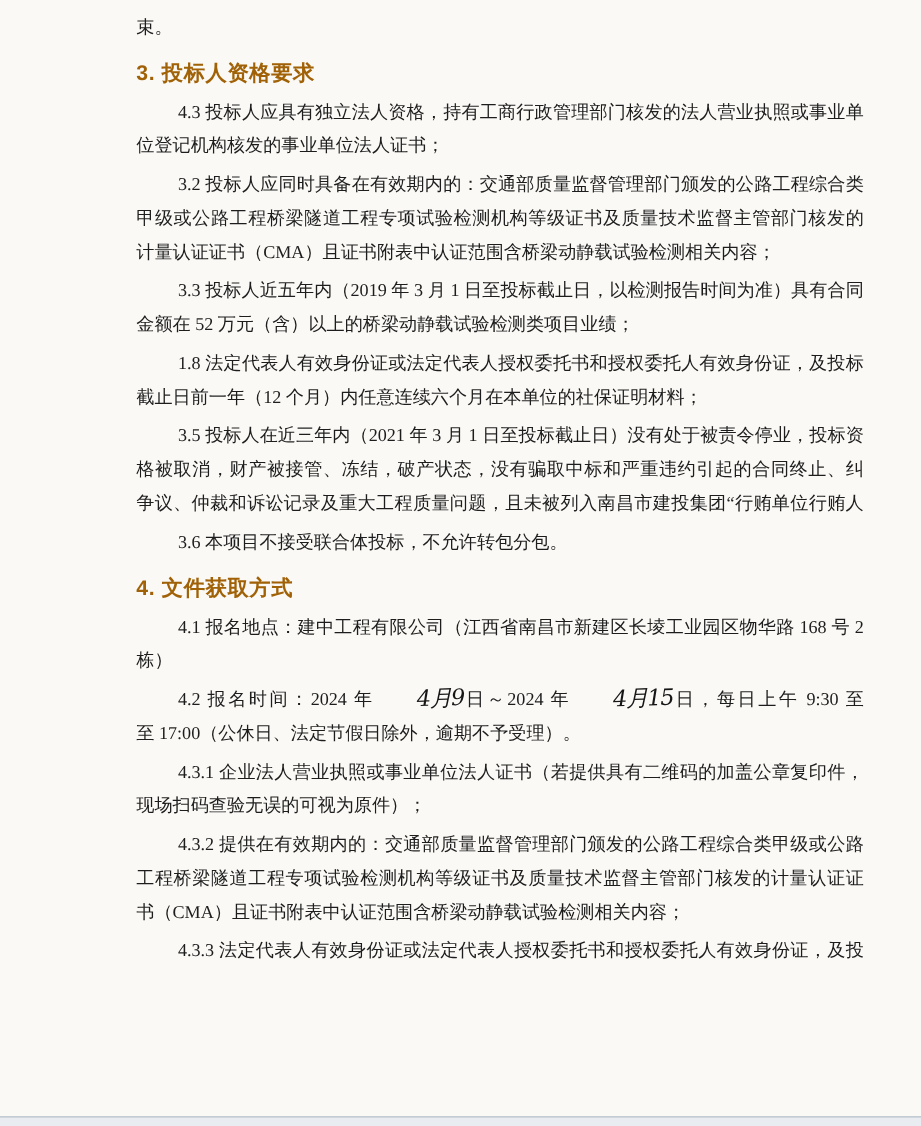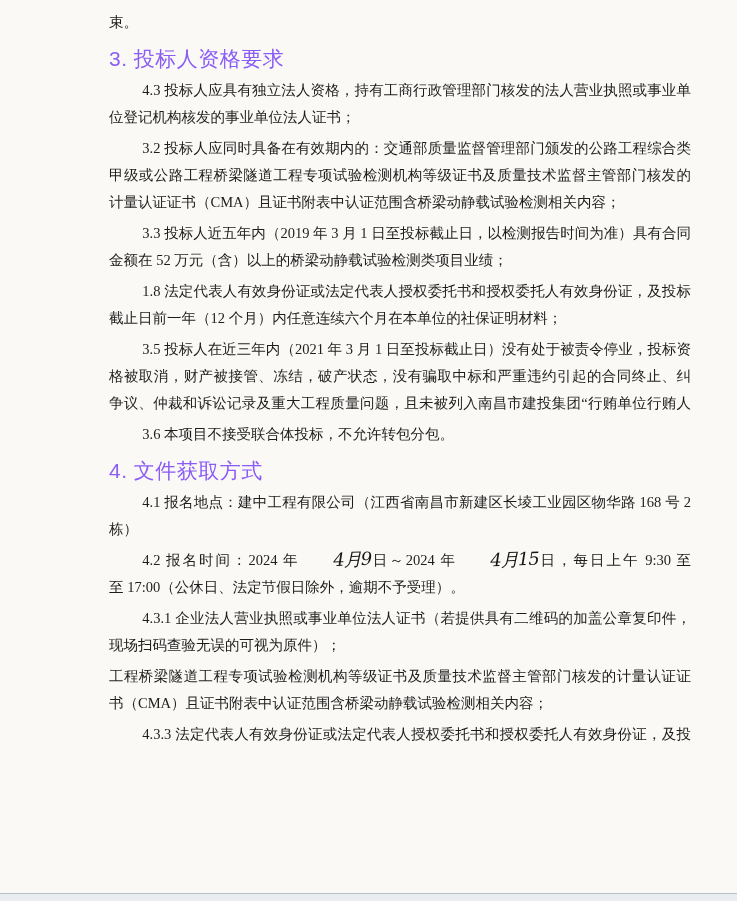--- a/index.html
+++ b/index.html
@@ -29,23 +29,23 @@
     text-align-last: justify;
   }
   .line.indent {
     text-indent: 2.3em;
   }
   .para {
     margin-top: 4px;
   }
   .heading {
     font-family: "Liberation Sans", sans-serif;
-    font-weight: 400;
-    font-size: 21px;
-    color: #8b5cf6;
+    font-weight: 700;
+    font-size: 17px;
+    color: #a16207;
     line-height: 26px;
     height: 26px;
     margin: 10px 0 5px 0;
     letter-spacing: 0.5px;
   }
   .hw {
     display: inline-block;
     font-family: "DejaVu Serif", serif;
     font-style: italic;
     font-size: 18px;
@@ -117,20 +117,21 @@
     <div class="line">至 17:00（公休日、法定节假日除外，逾期不予受理）。</div>
   </div>
 
 
   <div class="para">
     <div class="line indent full">4.3.1 企业法人营业执照或事业单位法人证书（若提供具有二维码的加盖公章复印件，</div>
     <div class="line">现场扫码查验无误的可视为原件）；</div>
   </div>
 
   <div class="para">
+    <div class="line indent full">4.3.2 提供在有效期内的：交通部质量监督管理部门颁发的公路工程综合类甲级或公路</div>
     <div class="line full">工程桥梁隧道工程专项试验检测机构等级证书及质量技术监督主管部门核发的计量认证证</div>
     <div class="line">书（CMA）且证书附表中认证范围含桥梁动静载试验检测相关内容；</div>
   </div>
 
   <div class="para">
     <div class="line indent full">4.3.3 法定代表人有效身份证或法定代表人授权委托书和授权委托人有效身份证，及投</div>
   </div>
 
   <div class="scan-edge"></div>
 </div>

